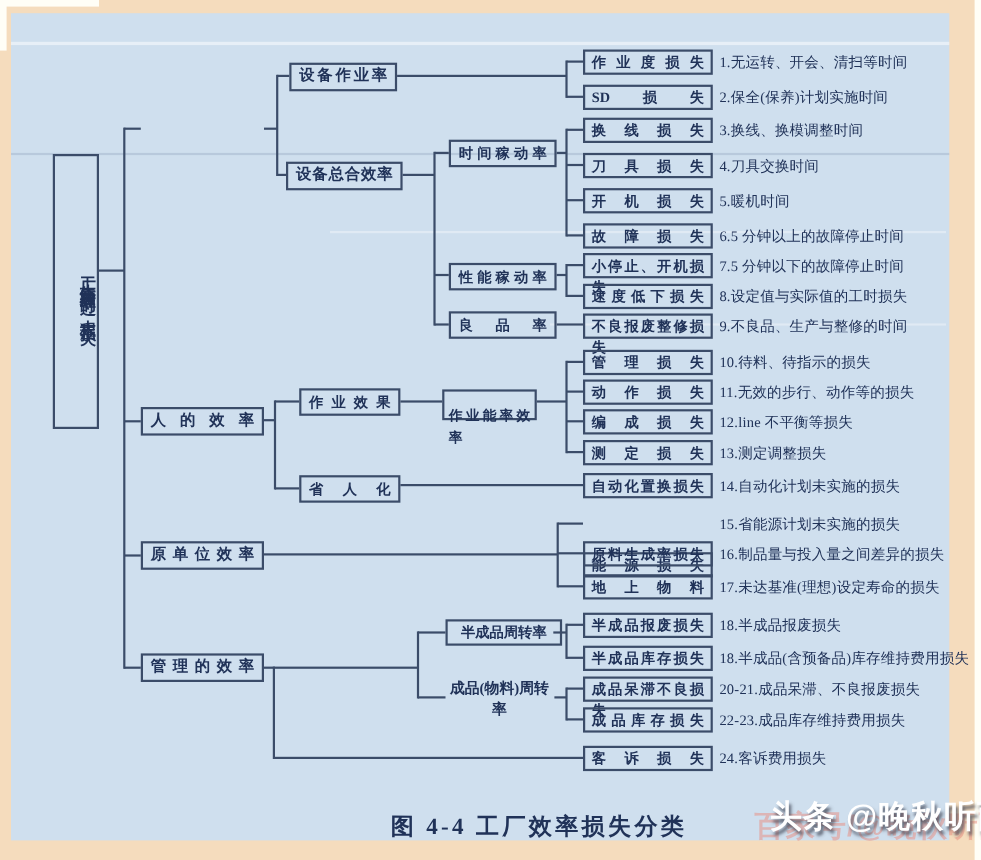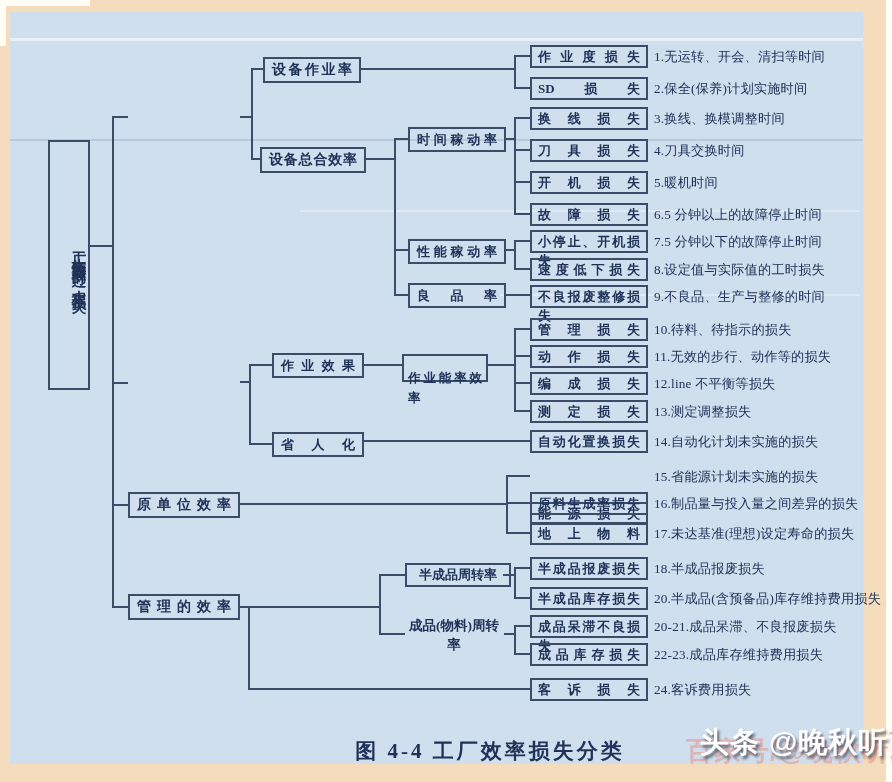--- a/index.html
+++ b/index.html
@@ -105,20 +105,21 @@
         <div class="vline" style="left: 504px; top: 316px; height: 84px;"></div>
         <div class="vline" style="left: 496px; top: 463px; height: 59px;"></div>
         <div class="vline" style="left: 238px; top: 594px; height: 84px;"></div>
         <div class="vline" style="left: 369px; top: 562px; height: 61px;"></div>
         <div class="vline" style="left: 504px; top: 555px; height: 32px;"></div>
         <div class="vline" style="left: 504px; top: 613px; height: 30px;"></div>
       </div>
 
     <div class="box root"><span>工厂生产管理的过</span><span class="tcu">24</span><span>大程损失</span></div>
 
+    <div class="box group" style="left:118px;top:358px;">人的效率</div>
     <div class="box group" style="left:118px;top:480px;">原单位效率</div>
     <div class="box group" style="left:118px;top:582px;">管理的效率</div>
 
     <div class="box mid" style="left:253px;top:45px;width:98px;">设备作业率</div>
     <div class="box mid" style="left:250px;top:135px;width:106px;">设备总合效率</div>
     <div class="box mid-sm box" style="left:398px;top:115px;width:98px;">时间稼动率</div>
     <div class="box mid-sm box" style="left:398px;top:227px;width:98px;">性能稼动率</div>
     <div class="box mid-sm box" style="left:398px;top:271px;width:98px;">良品率</div>
     <div class="box mid-sm box" style="left:262px;top:341px;width:92px;">作业效果</div>
     <div class="box" style="left:392px;top:342px;width:86px;height:24px;line-height:20px;font-size:12.5px;padding:12px 4px;">作业能率效率</div>
@@ -157,21 +158,21 @@
         <div class="leaf-desc" style="top: 421px;">14.自动化计划未实施的损失</div>
         <div class="box leaf" style="top: 453px; margin-top: 37px;">能源损失</div>
         <div class="leaf-desc" style="top: 456px;">15.省能源计划未实施的损失</div>
         <div class="box leaf" style="top: 480px;">原料生成率损失</div>
         <div class="leaf-desc" style="top: 483px;">16.制品量与投入量之间差异的损失</div>
         <div class="box leaf" style="top: 510px;">地上物料</div>
         <div class="leaf-desc" style="top: 513px;">17.未达基准(理想)设定寿命的损失</div>
         <div class="box leaf" style="top: 545px;">半成品报废损失</div>
         <div class="leaf-desc" style="top: 548px;">18.半成品报废损失</div>
         <div class="box leaf" style="top: 575px;">半成品库存损失</div>
-        <div class="leaf-desc" style="top: 578px;">20.半成品(含预备品)库存维持费用损失</div>
+        <div class="leaf-desc" style="top: 578px;">18.半成品(含预备品)库存维持费用损失</div>
         <div class="box leaf" style="top: 603px;">成品呆滞不良损失</div>
         <div class="leaf-desc" style="top: 606px;">20-21.成品呆滞、不良报废损失</div>
         <div class="box leaf" style="top: 631px;">成品库存损失</div>
         <div class="leaf-desc" style="top: 634px;">22-23.成品库存维持费用损失</div>
         <div class="box leaf" style="top: 666px;">客诉损失</div>
         <div class="leaf-desc" style="top: 669px;">24.客诉费用损失</div>
       </div>
 
     <div class="caption">图 4-4  工厂效率损失分类</div>
   </div>

